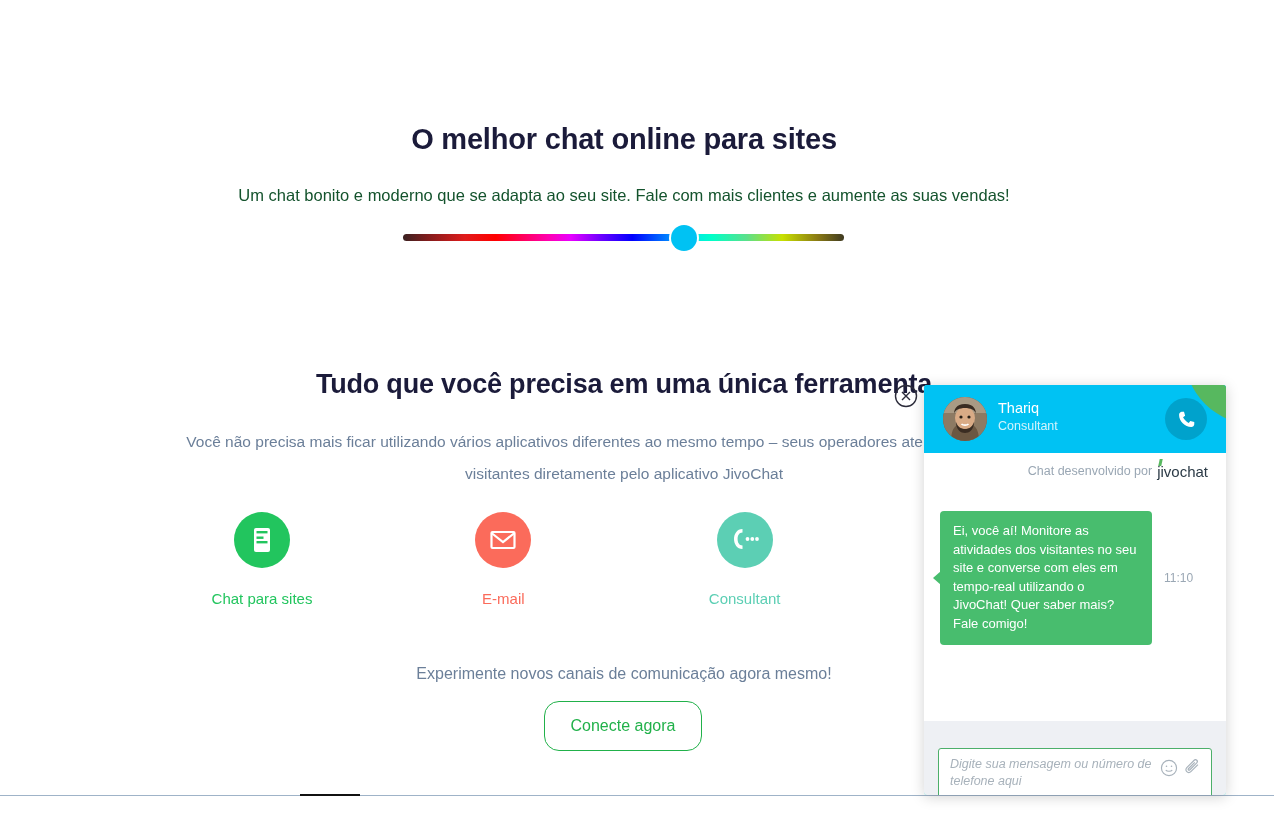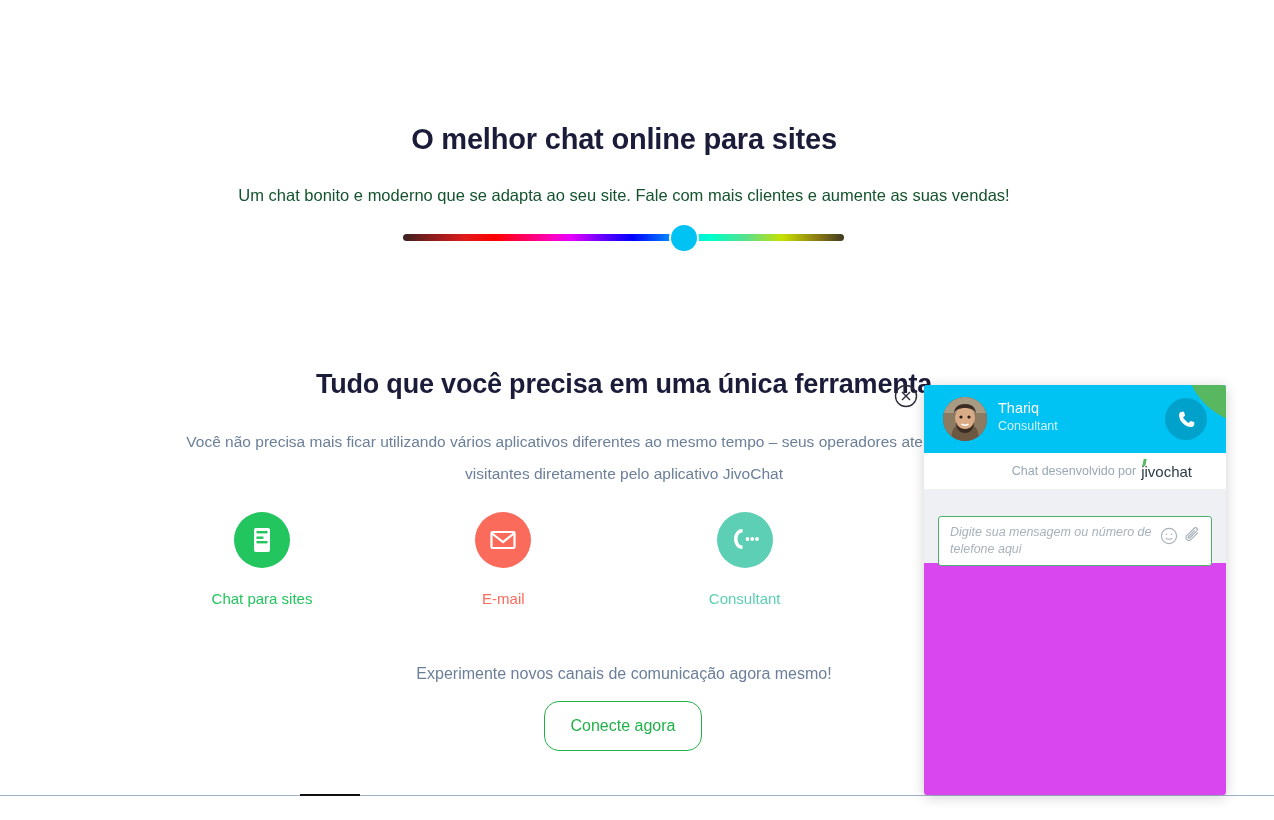--- a/index.html
+++ b/index.html
@@ -160,21 +160,21 @@
     left: 300px; top: 794px;
     width: 60px; height: 2px;
     background: #111;
   }
 
   
   .widget {
     position: absolute;
     left: 924px; top: 385px;
     width: 302px; height: 410px;
-    background: #d946ef;
+    background: #5eead4;
     border-radius: 3px;
     box-shadow: 0 2px 14px rgba(0,0,0,0.18);
     overflow: hidden;
   }
   .w-header {
     position: relative;
     height: 68px;
     background: #00c2f3;
     overflow: hidden;
   }
@@ -213,21 +213,21 @@
     background: #00a2cc;
     display: flex; align-items: center; justify-content: center;
     cursor: pointer;
   }
 
   .w-brand {
     height: 36px;
     display: flex;
     align-items: center;
     justify-content: flex-end;
-    padding-right: 34px;
+    padding-right: 18px;
     font-size: 12.5px;
     color: #9aa7b4;
     background: #fff;
   }
   .w-brand-logo {
     margin-left: 5px;
     font-size: 15px;
     font-weight: normal;
     color: #2b3a46;
     position: relative;
@@ -420,20 +420,26 @@
   </div>
 
   <div class="w-brand">
     <span>Chat desenvolvido por</span>
     <span class="w-brand-logo">
       <span class="dot"></span>
       <span>jivochat</span>
     </span>
   </div>
 
+  <div class="w-body">
+    <div class="msg-row">
+      <div class="bubble">Ei, você aí! Monitore as atividades dos visitantes no seu site e converse com eles em tempo-real utilizando o JivoChat! Quer saber mais? Fale comigo!</div>
+      <div class="msg-time">11:10</div>
+    </div>
+  </div>
 
   <div class="w-footer">
     <div class="w-input">
       <div class="w-input-text">Digite sua mensagem ou número de telefone aqui</div>
 
       <span class="w-emoji">
         <svg width="18" height="18" viewBox="0 0 20 20" fill="none" stroke="#a8b2bb" stroke-width="1.3">
           <circle cx="10" cy="10" r="8.4"></circle>
           <circle cx="7.2" cy="8" r="0.9" fill="#a8b2bb" stroke="none"></circle>
           <circle cx="12.8" cy="8" r="0.9" fill="#a8b2bb" stroke="none"></circle>

